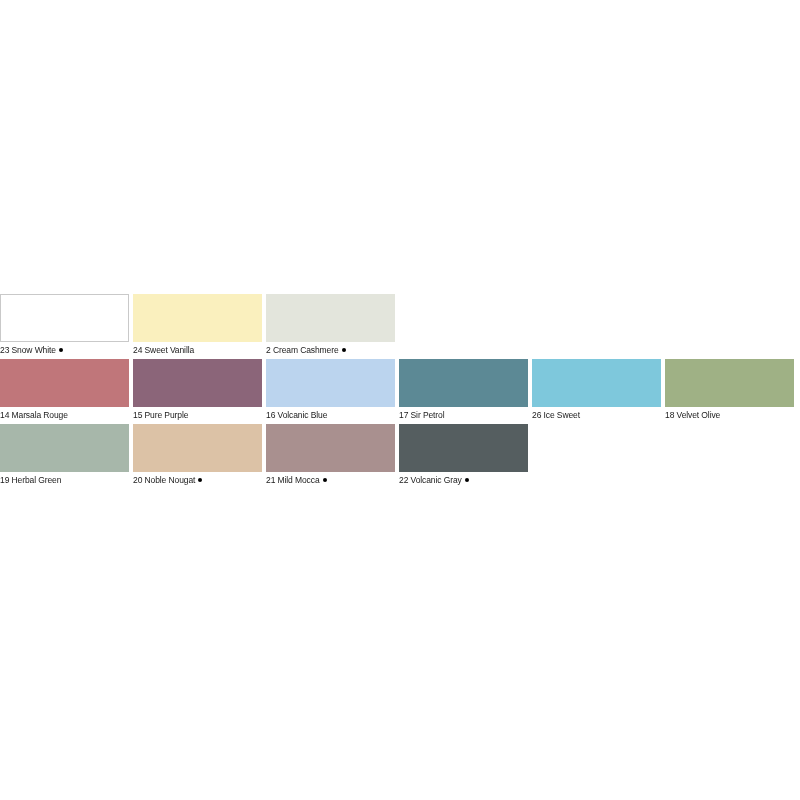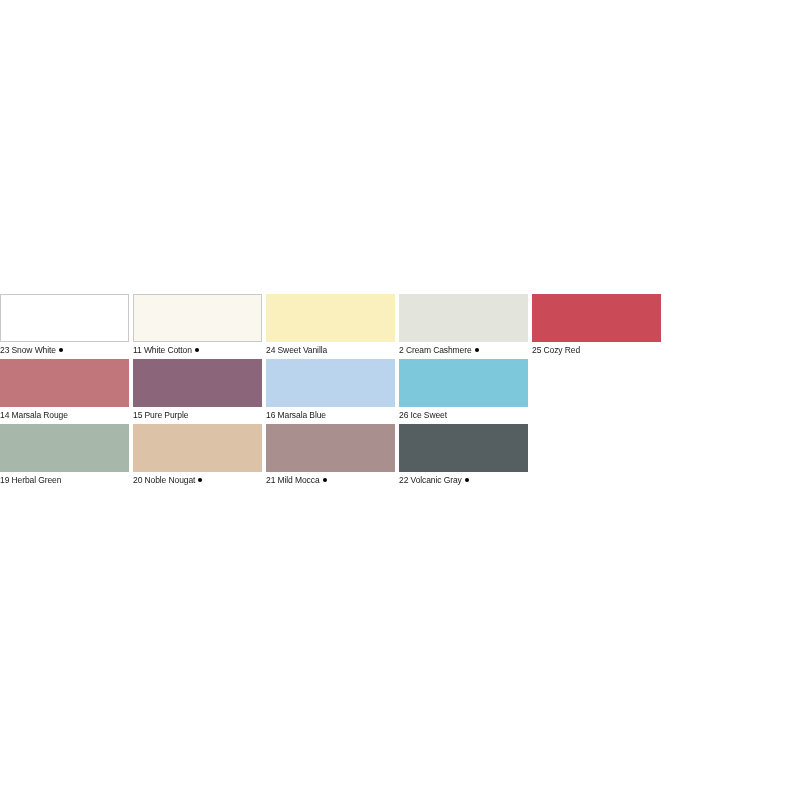--- a/index.html
+++ b/index.html
@@ -80,52 +80,52 @@
 </head>
 <body>
 
 <div id="swatch-chart">
     <div class="swatch-row">
       <div class="swatch-cell">
         <div class="swatch-chip bordered" style="background: rgb(255, 255, 255);"></div>
         <div class="swatch-label"><span class="swatch-code">23</span> <span class="swatch-name">Snow White</span><span class="swatch-dot"></span></div>
       </div>
       <div class="swatch-cell">
-        <div class="swatch-chip bordered" style="background: rgb(250, 248, 238);"></div>
-        <div class="swatch-label"><span class="swatch-code">11</span> <span class="swatch-name">White Cotton</span><span class="swatch-dot"></span></div>
-      </div>
-      <div class="swatch-cell">
         <div class="swatch-chip" style="background: rgb(250, 240, 190);"></div>
         <div class="swatch-label"><span class="swatch-code">24</span> <span class="swatch-name">Sweet Vanilla</span></div>
       </div>
       <div class="swatch-cell">
         <div class="swatch-chip" style="background: rgb(227, 229, 220);"></div>
         <div class="swatch-label"><span class="swatch-code">2</span> <span class="swatch-name">Cream Cashmere</span><span class="swatch-dot"></span></div>
-      </div>
-      <div class="swatch-cell">
-        <div class="swatch-chip" style="background: rgb(202, 74, 88);"></div>
-        <div class="swatch-label"><span class="swatch-code">25</span> <span class="swatch-name">Cozy Red</span></div>
       </div>
     </div>
     <div class="swatch-row">
       <div class="swatch-cell">
         <div class="swatch-chip" style="background: rgb(192, 118, 122);"></div>
         <div class="swatch-label"><span class="swatch-code">14</span> <span class="swatch-name">Marsala Rouge</span></div>
       </div>
       <div class="swatch-cell">
         <div class="swatch-chip" style="background: rgb(139, 101, 121);"></div>
         <div class="swatch-label"><span class="swatch-code">15</span> <span class="swatch-name">Pure Purple</span></div>
       </div>
       <div class="swatch-cell">
         <div class="swatch-chip" style="background: rgb(187, 212, 238);"></div>
-        <div class="swatch-label"><span class="swatch-code">16</span> <span class="swatch-name">Marsala Blue</span></div>
+        <div class="swatch-label"><span class="swatch-code">16</span> <span class="swatch-name">Volcanic Blue</span></div>
+      </div>
+      <div class="swatch-cell">
+        <div class="swatch-chip" style="background: rgb(92, 137, 149);"></div>
+        <div class="swatch-label"><span class="swatch-code">17</span> <span class="swatch-name">Sir Petrol</span></div>
       </div>
       <div class="swatch-cell">
         <div class="swatch-chip" style="background: rgb(126, 200, 220);"></div>
         <div class="swatch-label"><span class="swatch-code">26</span> <span class="swatch-name">Ice Sweet</span></div>
+      </div>
+      <div class="swatch-cell">
+        <div class="swatch-chip" style="background: rgb(159, 177, 133);"></div>
+        <div class="swatch-label"><span class="swatch-code">18</span> <span class="swatch-name">Velvet Olive</span></div>
       </div>
     </div>
     <div class="swatch-row">
       <div class="swatch-cell">
         <div class="swatch-chip" style="background: rgb(167, 183, 170);"></div>
         <div class="swatch-label"><span class="swatch-code">19</span> <span class="swatch-name">Herbal Green</span></div>
       </div>
       <div class="swatch-cell">
         <div class="swatch-chip" style="background: rgb(220, 194, 166);"></div>
         <div class="swatch-label"><span class="swatch-code">20</span> <span class="swatch-name">Noble Nougat</span><span class="swatch-dot"></span></div>

